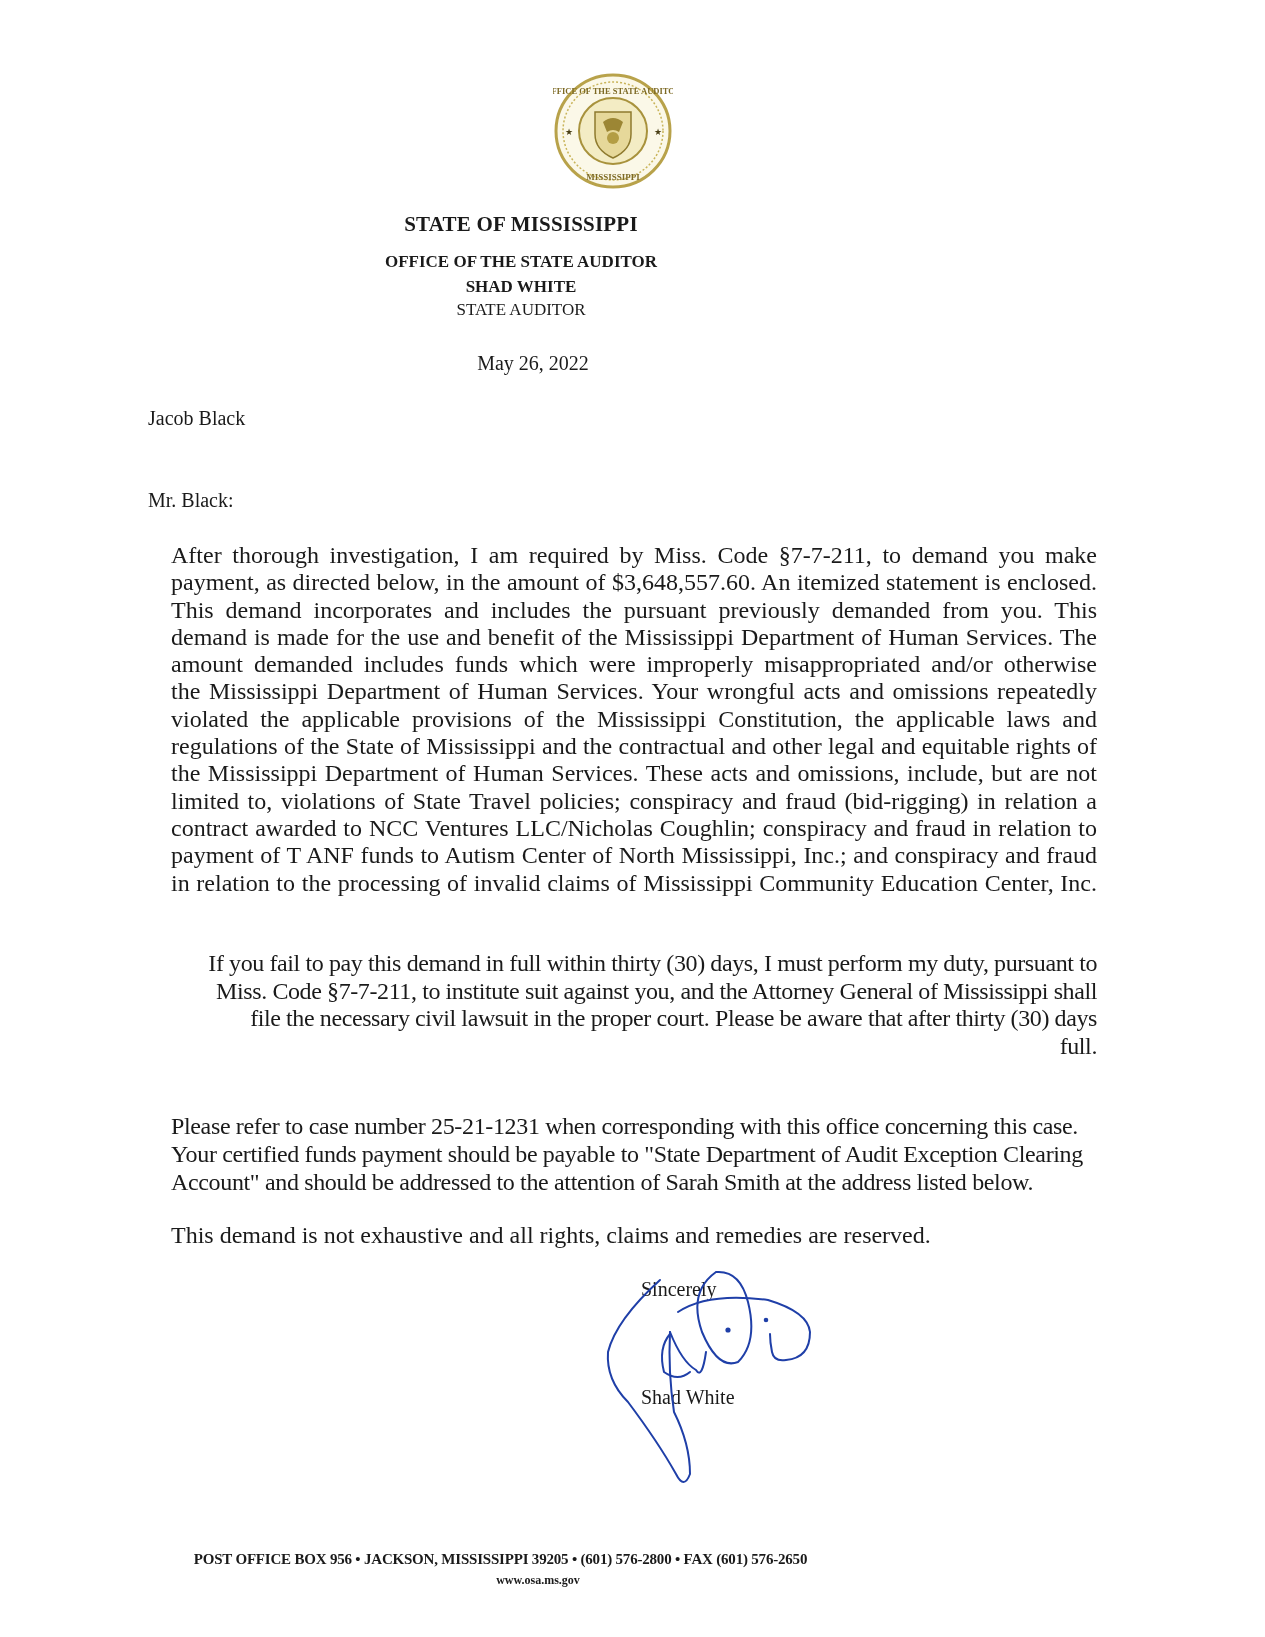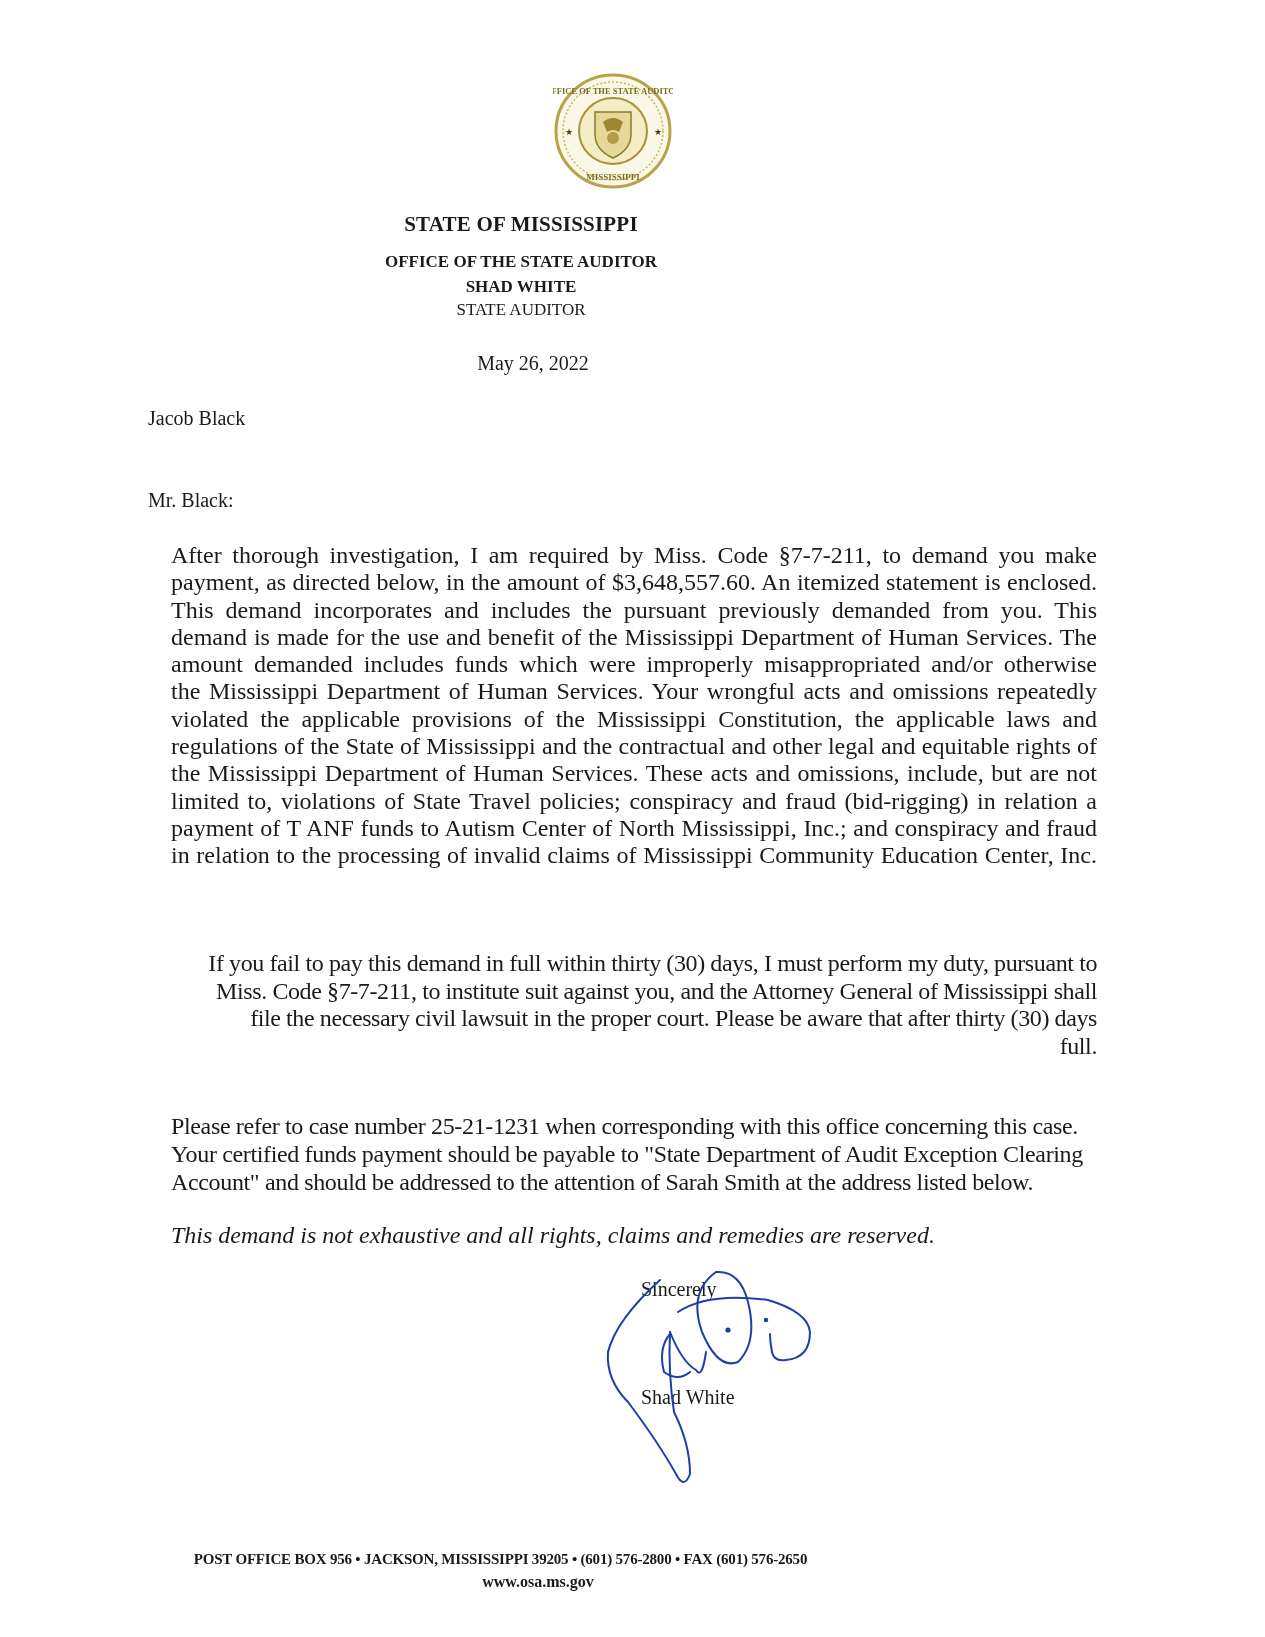--- a/index.html
+++ b/index.html
@@ -13,26 +13,26 @@
   .h3 { top: 277px; font-size: 17px; font-weight: bold; }
   .h4 { top: 300px; font-size: 17px; }
   .date { top: 352px; font-size: 20px; margin-left: 12px; }
   .recipient { left: 148px; top: 407px; font-size: 20px; }
   .salutation { left: 148px; top: 489px; font-size: 20px; }
   .para { left: 148px; width: 926px; font-size: 24px; line-height: 27.3px; text-align: justify; margin-left: 23px; }
   .p1 { top: 542px; }
   .p1 span.line { display: block; text-align: justify; text-align-last: justify; white-space: nowrap; }
   .p2 { top: 950px; text-align: right; line-height: 27.5px; letter-spacing: -0.4px; }
   .p3 { top: 1112px; text-align: left; line-height: 28px; letter-spacing: -0.35px; }
-  .p4 { top: 1222px; text-align: left; font-style: italic; }
+  .p4 { top: 1222px; text-align: left; }
   .closing { left: 641px; top: 1278px; font-size: 20px; }
   .signer { left: 641px; top: 1386px; font-size: 20px; }
   .signature { left: 598px; top: 1262px; width: 230px; height: 228px; }
   .footer { left: 0; width: 1001px; text-align: center; top: 1551px; font-size: 15px; font-weight: bold; letter-spacing: -0.2px; }
-  .footer2 { left: 0; width: 1076px; text-align: center; top: 1573px; font-size: 16px; font-weight: bold; }
+  .footer2 { left: 0; width: 1076px; text-align: center; top: 1573px; font-size: 12px; font-weight: bold; }
 </style>
 </head>
 <body>
 
 <div class="abs seal">
   <svg width="120" height="118" viewBox="0 0 120 118">
     <ellipse cx="60" cy="59" rx="57" ry="56" fill="#fbf8e8" stroke="#b8a24a" stroke-width="3"></ellipse>
     <ellipse cx="60" cy="59" rx="50" ry="49" fill="none" stroke="#c9b45a" stroke-width="1.5" stroke-dasharray="2 2"></ellipse>
     <ellipse cx="60" cy="59" rx="34" ry="33" fill="#f3ecc4" stroke="#a8923c" stroke-width="2"></ellipse>
     <path d="M42 40 L78 40 L78 62 Q78 78 60 86 Q42 78 42 62 Z" fill="#e6d89a" stroke="#8e7a2e" stroke-width="1.5"></path>
@@ -59,20 +59,21 @@
   <span class="line">After thorough investigation, I am required by Miss. Code §7-7-211, to demand you make</span>
   <span class="line">payment, as directed below, in the amount of $3,648,557.60. An itemized statement is enclosed.</span>
   <span class="line">This demand incorporates and includes the pursuant previously demanded from you. This</span>
   <span class="line">demand is made for the use and benefit of the Mississippi Department of Human Services. The</span>
   <span class="line">amount demanded includes funds which were improperly misappropriated and/or otherwise</span>
   <span class="line">the Mississippi Department of Human Services. Your wrongful acts and omissions repeatedly</span>
   <span class="line">violated the applicable provisions of the Mississippi Constitution, the applicable laws and</span>
   <span class="line">regulations of the State of Mississippi and the contractual and other legal and equitable rights of</span>
   <span class="line">the Mississippi Department of Human Services. These acts and omissions, include, but are not</span>
   <span class="line">limited to, violations of State Travel policies; conspiracy and fraud (bid-rigging) in relation a</span>
+  <span class="line">contract awarded to NCC Ventures LLC/Nicholas Coughlin; conspiracy and fraud in relation to</span>
   <span class="line">payment of T ANF funds to Autism Center of North Mississippi, Inc.; and conspiracy and fraud</span>
   <span class="line">in relation to the processing of invalid claims of Mississippi Community Education Center, Inc.</span>
 </div>
 
 <div class="abs para p2">
   <div>If you fail to pay this demand in full within thirty (30) days, I must perform my duty, pursuant to</div>
   <div>Miss. Code §7-7-211, to institute suit against you, and the Attorney General of Mississippi shall</div>
   <div>file the necessary civil lawsuit in the proper court. Please be aware that after thirty (30) days</div>
   <div>full.</div>
 </div>

